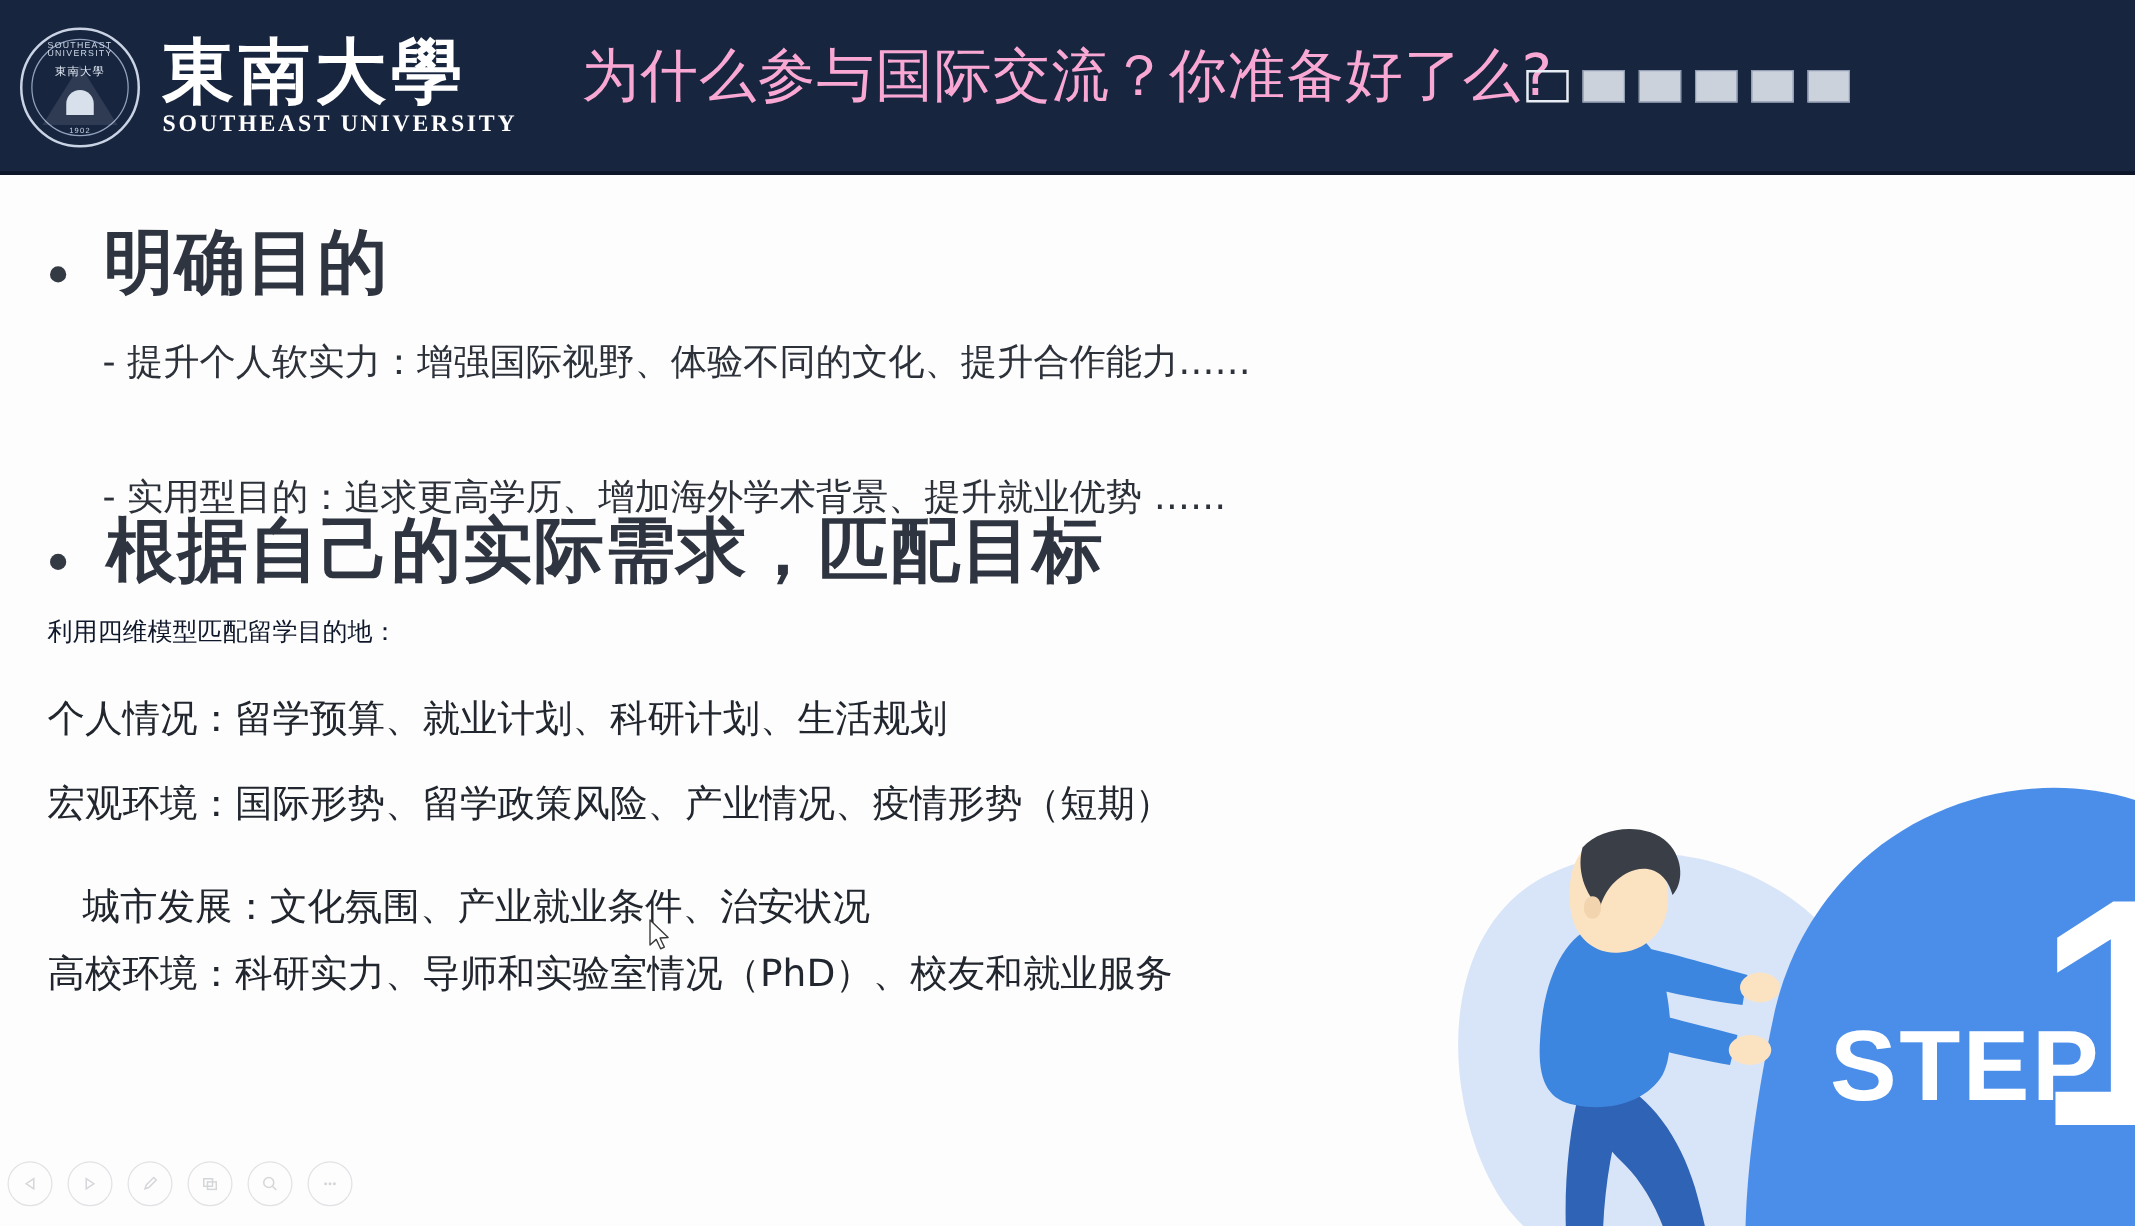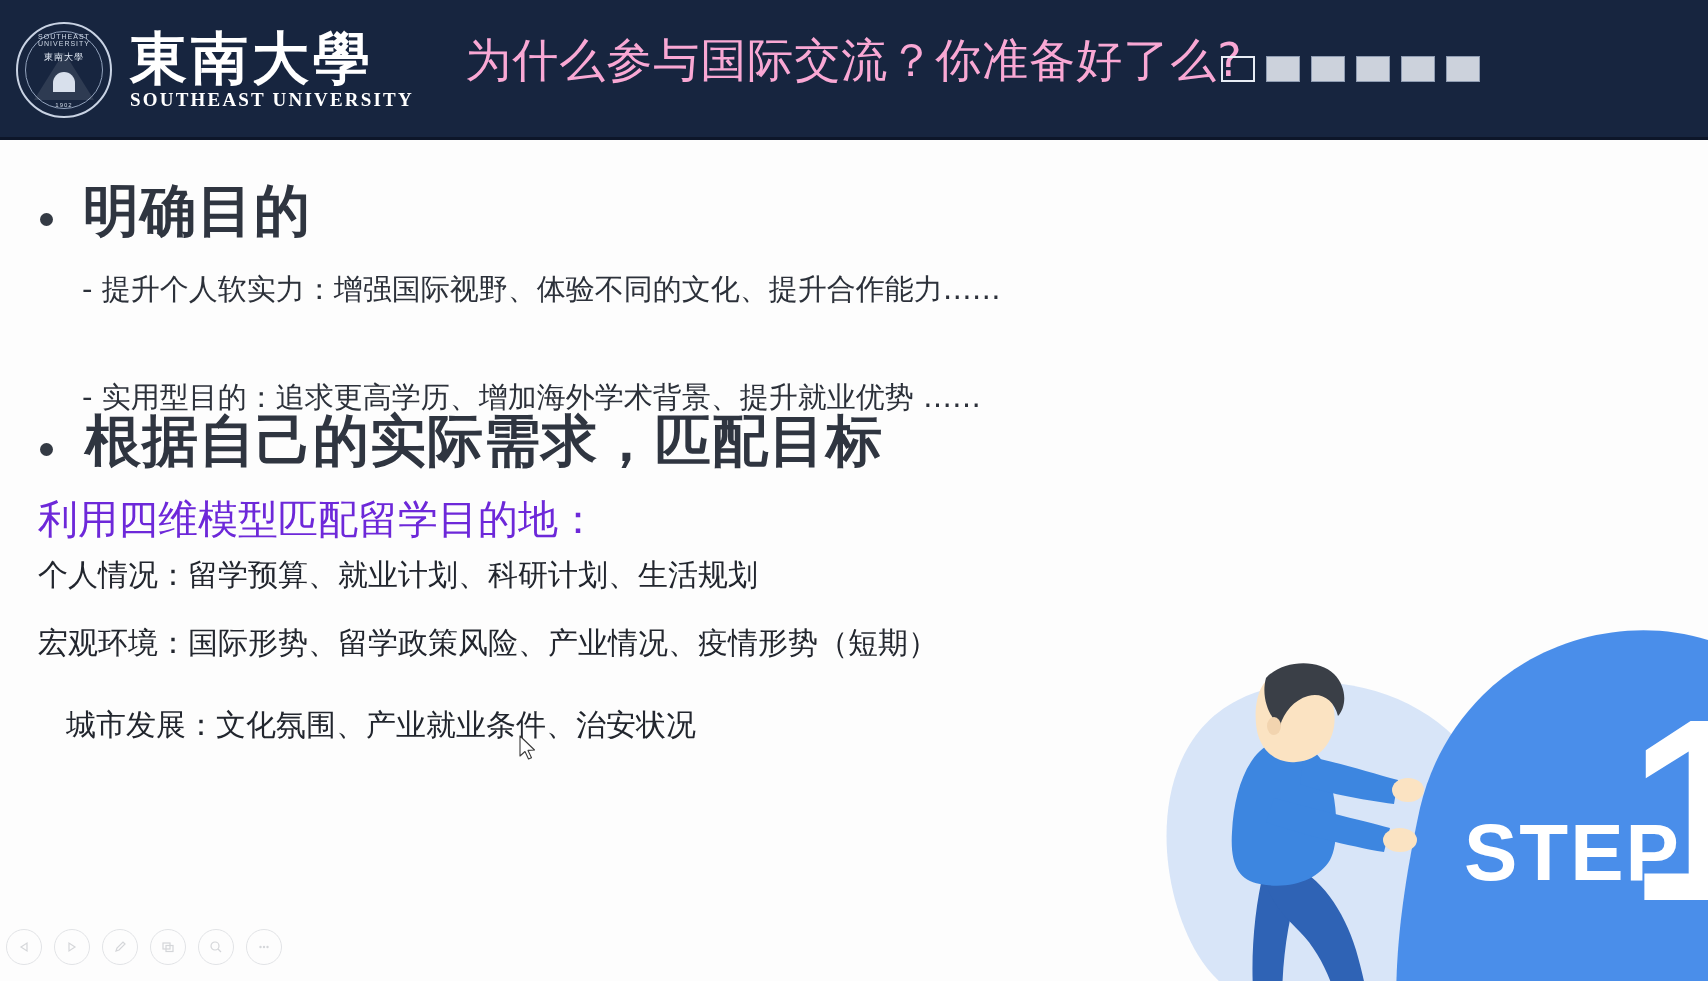--- a/index.html
+++ b/index.html
@@ -144,21 +144,21 @@
     white-space: nowrap;
   }
   #sub1 { left: 82px; top: 130px; }
   #sub2 { left: 82px; top: 196px; margin-top: 42px; }
 
   #h2-row { position: absolute; left: 40px; top: 270px; }
   #h2-row .bdot { margin-top: 33px; margin-right: 32px; }
 
   #model-intro {
     position: absolute; left: 38px; top: 352px;
-    font-size: 40px; color: #6d28d9;
+    font-size: 20px; color: #0f172a;
     font-family: Liberation Sans, sans-serif;
     white-space: nowrap;
   }
 
   .dim-line {
     position: absolute; left: 38px;
     font-size: 30px; color: #22262e;
     font-family: "DejaVu Sans", "Liberation Sans", sans-serif;
     white-space: nowrap;
   }
@@ -247,20 +247,23 @@
 
     <div id="dim0" class="dim-line">
       <b>个人情况</b><span>：</span><span>留学预算、就业计划、科研计划、生活规划</span>
     </div>
     <div id="dim1" class="dim-line">
       <b>宏观环境</b><span>：</span><span>国际形势、留学政策风险、产业情况、疫情形势（短期）</span>
     </div>
     <div id="dim2" class="dim-line">
       <b>城市发展</b><span>：</span><span>文化氛围、产业就业条件、治安状况</span>
     </div>
+    <div id="dim3" class="dim-line">
+      <b>高校环境</b><span>：</span><span>科研实力、导师和实验室情况（PhD）、校友和就业服务</span>
+    </div>
 
     <div id="illus">
       <svg width="640" height="460" viewBox="0 0 640 460" xmlns="http://www.w3.org/2000/svg">
 
         <path d="M170 120 C 80 165, 85 300, 130 375 C 175 450, 300 470, 370 430
                  C 440 390, 450 300, 420 210 C 390 120, 260 75, 170 120 Z" fill="#d8e5f8"></path>
 
         <path d="M352 228 C 330 330, 325 400, 330 460 L 640 460 L 640 60
                  C 560 35, 470 60, 415 115 C 382 148, 362 186, 352 228 Z" fill="#4a8eea"></path>
 

